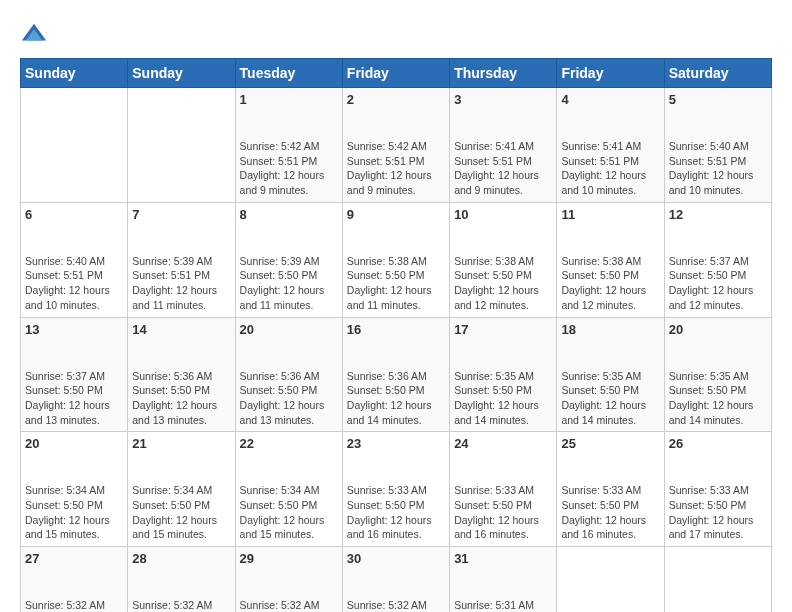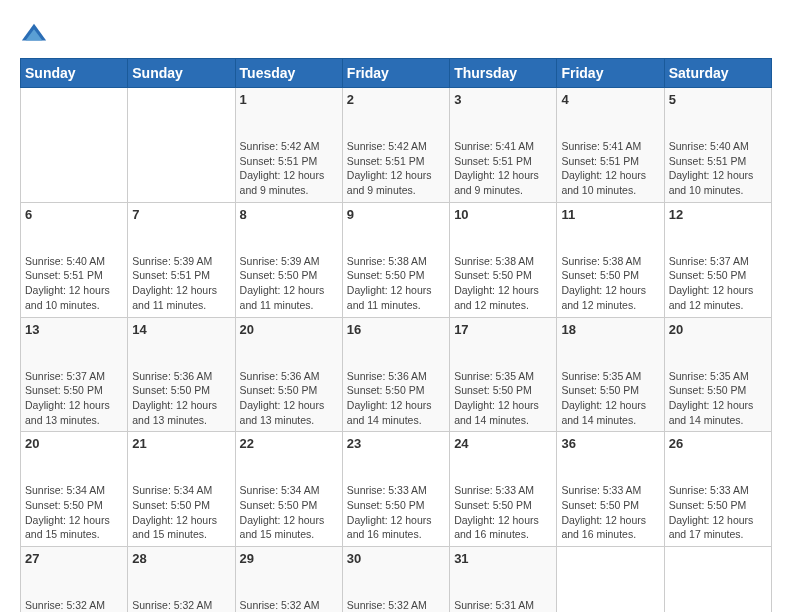--- a/index.html
+++ b/index.html
@@ -274,21 +274,21 @@
 Sunset: 5:50 PM
 Daylight: 12 hours and 16 minutes.</div>
         </td>
         <td>
           <span class="day-num">24</span>
           <div class="day-info" style="white-space: pre-line;">Sunrise: 5:33 AM
 Sunset: 5:50 PM
 Daylight: 12 hours and 16 minutes.</div>
         </td>
         <td>
-          <span class="day-num">36</span>
+          <span class="day-num">25</span>
           <div class="day-info" style="white-space: pre-line;">Sunrise: 5:33 AM
 Sunset: 5:50 PM
 Daylight: 12 hours and 16 minutes.</div>
         </td>
         <td>
           <span class="day-num">26</span>
           <div class="day-info" style="white-space: pre-line;">Sunrise: 5:33 AM
 Sunset: 5:50 PM
 Daylight: 12 hours and 17 minutes.</div>
         </td>

